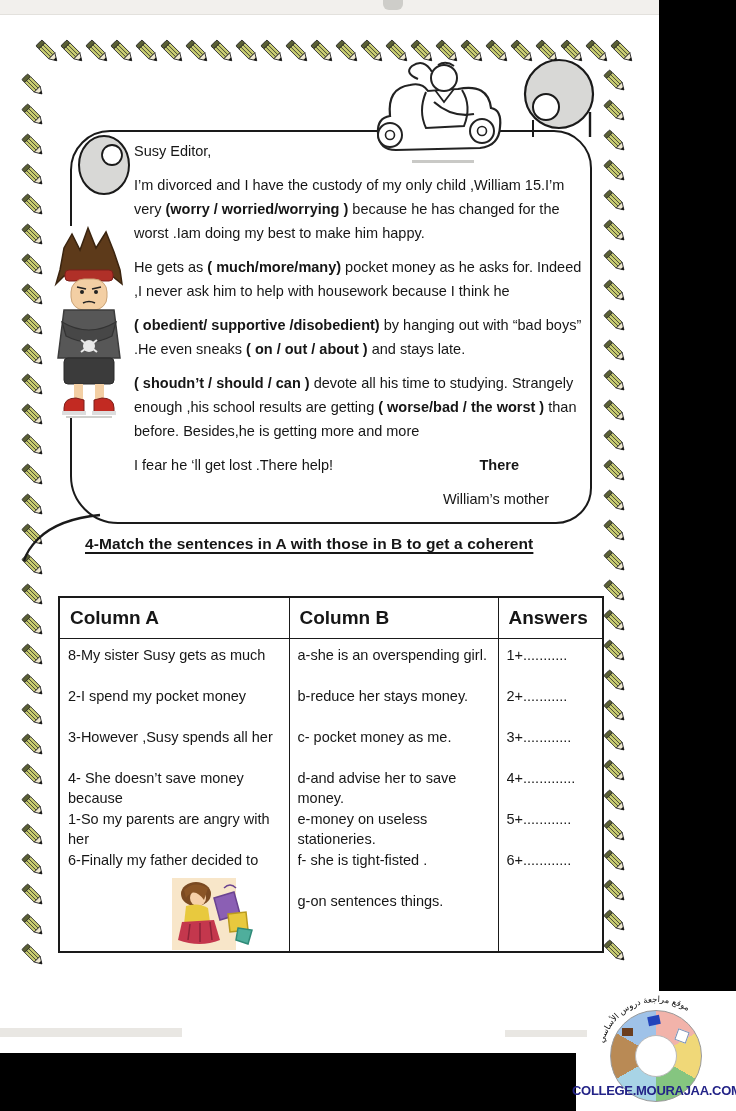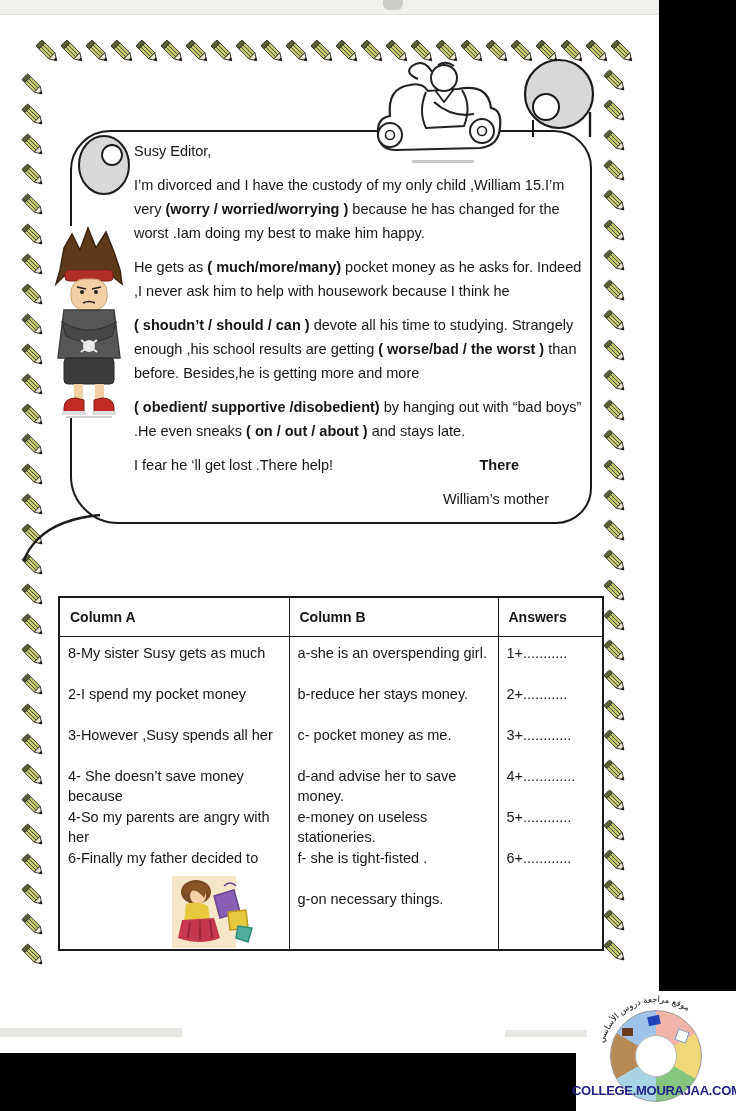--- a/index.html
+++ b/index.html
@@ -22,21 +22,21 @@
   #letter{left:70px;top:130px;width:518px;height:390px;border:2.5px solid #1a1a1a;
           border-radius:40px 38px 36px 48px;background:transparent;z-index:2;}
   #letter-content{position:absolute;left:62px;top:7px;width:452px;font-size:14.5px;line-height:24px;}
   #letter-content p{margin:0 0 10px 0;}
   #letter-content .b{font-weight:bold;}
   #letter-closing{display:flex;justify-content:space-between;padding-right:67px;}
   #letter-signature{text-align:right;padding-right:37px;}
   
   #match-table{left:58px;top:596px;width:544px;border:2px solid #1a1a1a;border-collapse:collapse;
                font-size:14.5px;table-layout:fixed;}
-  #match-table th{border:1.5px solid #1a1a1a;font-size:14px;text-align:left;
+  #match-table th{border:1.5px solid #1a1a1a;font-size:19px;text-align:left;
                   padding:9px 8px 9px 10px;height:20px;}
   #match-table td{border:1.5px solid #1a1a1a;vertical-align:top;padding:6px 6px 0 8px;height:306px;position:relative;}
   .tline{height:41px;line-height:20px;overflow:hidden;}
   #logo-site-text{left:572px;top:1083px;width:164px;text-align:center;font-weight:bold;
                   font-size:13px;letter-spacing:-.3px;color:#232387;}
   #logo-donut{left:610px;top:1010px;width:90px;height:90px;border-radius:50%;
               background:conic-gradient(from -60deg,#9fc2e8 0 60deg,#f2b3aa 60deg 120deg,
                #f0d878 120deg 180deg,#85c580 180deg 240deg,#a8d4e6 240deg 300deg,#b98a55 300deg 360deg);
               border:1px solid #9a9a9a;}
   #logo-hole{left:635px;top:1035px;width:40px;height:40px;border-radius:50%;background:#fff;border:1px solid #b9b9b9;}
@@ -1082,22 +1082,22 @@
       <rect x="52" y="104" width="62" height="3" fill="#c9c9c6"></rect>
     </svg>
   </div>
 
   <div class="abs" id="letter">
     <div id="letter-content">
       <p>Susy Editor,</p>
       <div>
           <p><span>I’m divorced and I have the custody of my only child ,William 15.I’m very </span><span class="b">(worry / worried/worrying )</span><span> because he has changed for the worst .Iam doing my best to make him happy.</span></p>
           <p><span>He gets as </span><span class="b">( much/more/many)</span><span> pocket money as he asks for. Indeed ,I never ask him to help with housework because I think he</span></p>
+          <p><span class="b">( obedient/ supportive /disobedient)</span><span>  by hanging out with “bad boys” .He even sneaks </span><span class="b">( on / out / about )</span><span> and stays late.</span></p>
           <p><span class="b">( shoudn’t / should / can  )</span><span> devote all his time to studying. Strangely enough ,his school results are getting </span><span class="b">( worse/bad / the worst )</span><span> than before. Besides,he is getting more and more</span></p>
-          <p><span class="b">( obedient/ supportive /disobedient)</span><span>  by hanging out with “bad boys” .He even sneaks </span><span class="b">( on / out / about )</span><span> and stays late.</span></p>
         </div>
       <p id="letter-closing">
         <span>I fear he ‘ll get lost .There help!</span>
         <span class="b">There</span>
       </p>
       <p id="letter-signature">William’s mother</p>
     </div>
   </div>
 
   <div class="abs" style="left:74px;top:132px;z-index:3;">
@@ -1140,20 +1140,21 @@
       <rect x="45" y="158" width="9" height="16" fill="#f3cfa4"></rect>
       <path d="M14 182 Q14 172 26 172 L34 174 L34 186 L14 186 Z" fill="#c22a22" stroke="#7c1f1a"></path>
       <path d="M64 182 Q64 172 52 172 L44 174 L44 186 L64 186 Z" fill="#c22a22" stroke="#7c1f1a"></path>
       <rect x="12" y="185" width="24" height="4" fill="#ddd"></rect>
       <rect x="42" y="185" width="24" height="4" fill="#ddd"></rect>
       <rect x="16" y="190" width="46" height="2" fill="#cfcfcc"></rect>
     </svg>
   </div>
 
   <div class="abs heading" id="sec4-heading">
+    <div class="l1">4-Match the sentences in A with those in B to get a coherent</div>
   </div>
 
   <table class="abs" id="match-table">
     <colgroup>
         <col style="width:230px">
         <col style="width:209px">
         <col style="width:105px">
       </colgroup>
     <thead>
       <tr>
@@ -1163,21 +1164,21 @@
       </tr>
     </thead>
     <tbody>
       <tr>
         <td>
           <div>
               <div class="tline">8-My sister Susy gets as much</div>
               <div class="tline">2-I spend my pocket money</div>
               <div class="tline">3-However ,Susy spends all her</div>
               <div class="tline">4- She doesn’t save money because</div>
-              <div class="tline">4-So my parents are angry with her</div>
+              <div class="tline">1-So my parents are angry with her</div>
               <div class="tline">6-Finally my father decided to</div>
             </div>
 
           <div style="position:absolute;left:104px;top:239px;">
             <svg width="96" height="72" viewBox="0 0 96 72">
               <rect x="8" y="0" width="64" height="72" fill="#f8e6c9"></rect>
               <ellipse cx="32" cy="16" rx="15" ry="12" fill="#7a4a22"></ellipse>
               <circle cx="34" cy="20" r="8" fill="#f6d0a8"></circle>
               <path d="M20 12 Q30 2 44 10 L40 22 Q30 8 22 20 Z" fill="#8a5526"></path>
               <path d="M22 28 Q34 24 44 30 L46 44 L20 46 Z" fill="#e8c93e"></path>
@@ -1193,21 +1194,21 @@
           </div>
         </td>
         <td>
             <div>
               <div class="tline">a-she is an overspending girl.</div>
               <div class="tline">b-reduce  her stays money.</div>
               <div class="tline">c- pocket money as me.</div>
               <div class="tline">d-and advise her to save money.</div>
               <div class="tline">e-money on useless stationeries.</div>
               <div class="tline">f- she is tight-fisted .</div>
-              <div class="tline">g-on necessary things.</div>
+              <div class="tline">g-on sentences things.</div>
             </div>
           </td>
         <td>
             <div>
               <div class="tline">1+...........</div>
               <div class="tline">2+...........</div>
               <div class="tline">3+............</div>
               <div class="tline">4+.............</div>
               <div class="tline">5+............</div>
               <div class="tline">6+............</div>

